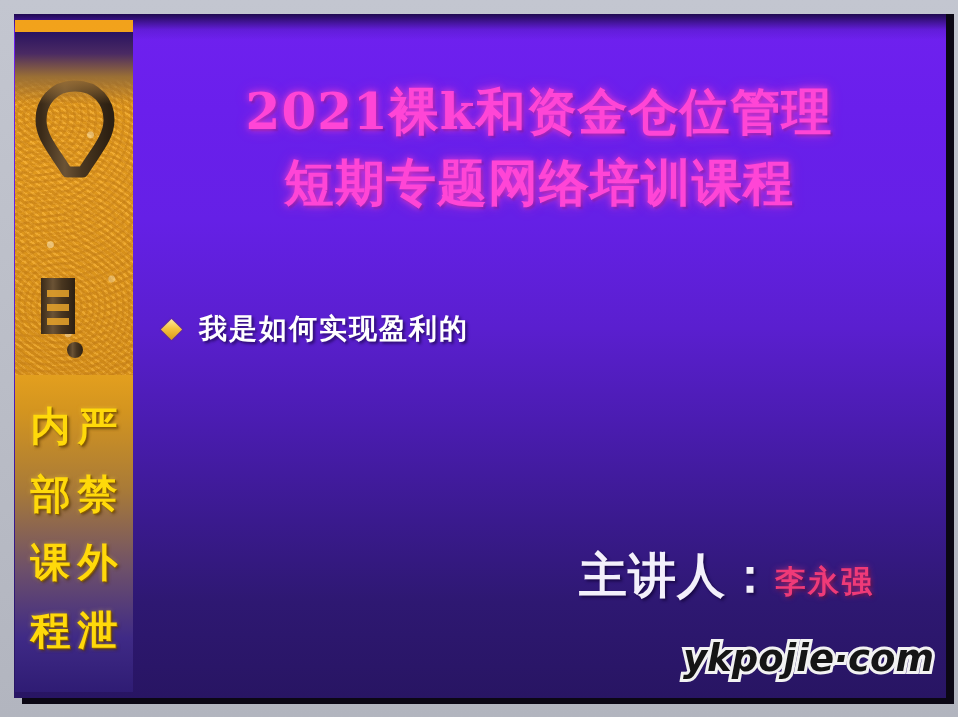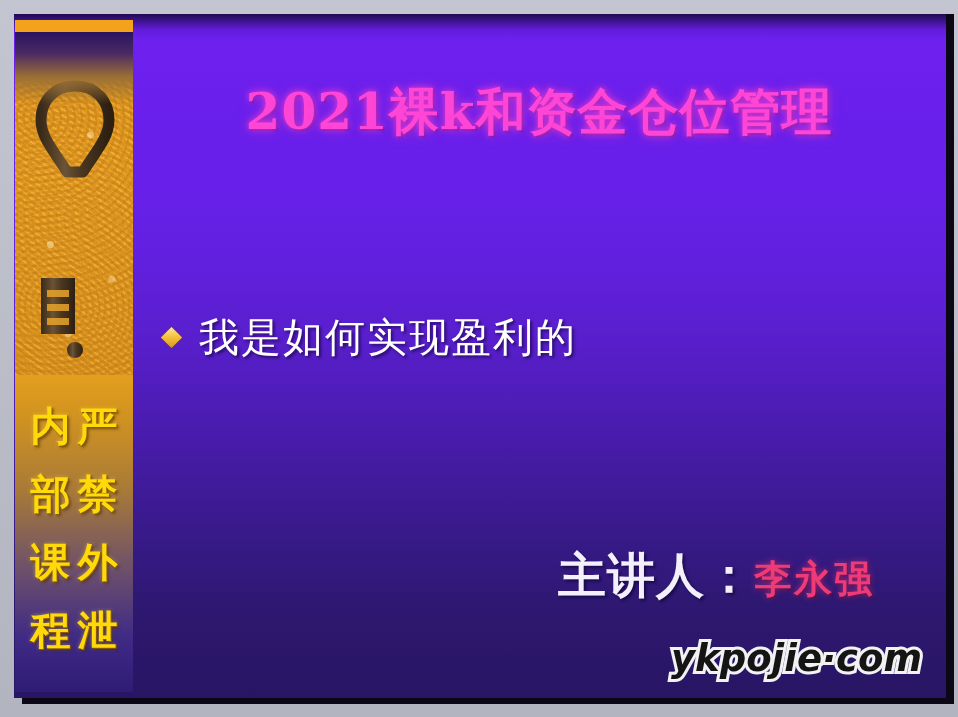--- a/index.html
+++ b/index.html
@@ -120,45 +120,45 @@
     position:absolute;left:150px;top:296px;display:flex;align-items:center;gap:20px;
   }
   #bullet-diamond{
     width:15px;height:15px;flex:0 0 auto;
     background:linear-gradient(135deg,#ffe9a0 0%,#f5c341 45%,#d99a16 100%);
     transform:rotate(45deg);
     box-shadow:0 0 2px rgba(120,80,0,.8);
   }
   #bullet-text{
     font-family:"DejaVu Sans","Liberation Sans",sans-serif;
-    font-weight:normal;font-size:40px;color:#ffffff;letter-spacing:2px;
+    font-weight:bold;font-size:28px;color:#ffffff;letter-spacing:2px;
     text-shadow:2px 2px 3px rgba(25,5,70,.75);
     white-space:nowrap;
   }
 
   
   #presenter-row{
     position:absolute;left:0;top:530px;width:932px;
     padding-right:72px;box-sizing:border-box;
     text-align:right;white-space:nowrap;
   }
   .presenter-label{
     font-family:"DejaVu Sans","Liberation Sans",sans-serif;
     font-weight:bold;font-size:48px;color:#f3f0fb;letter-spacing:1px;
     text-shadow:2px 2px 3px rgba(20,5,60,.8);
   }
   .presenter-name{
     font-family:"DejaVu Sans","Liberation Sans",sans-serif;
-    font-weight:bold;font-size:38px;color:#ef3a78;letter-spacing:2px;
+    font-weight:bold;font-size:31px;color:#ef3a78;letter-spacing:2px;
     text-shadow:0 0 6px rgba(255,60,130,.6), 2px 2px 3px rgba(60,0,30,.5);
   }
 
   
   #watermark{
-    position:absolute;right:24px;bottom:18px;
+    position:absolute;right:12px;bottom:18px;
     font-family:"DejaVu Sans","Liberation Sans",sans-serif;
     font-style:italic;font-weight:bold;font-size:37px;
     color:#151515;letter-spacing:0px;
     -webkit-text-stroke:6px #f2f2f2;
     paint-order:stroke fill;
     text-shadow:0 0 1px #ffffff;
   }
   #watermark span{position:relative;}
 </style>
 </head>
@@ -213,20 +213,21 @@
         </div>
         <div class="sb-row">
           <span class="sb-char">程</span>
           <span class="sb-char">泄</span>
         </div>
       </div>
     </div>
 
     <div id="title-block">
       <div class="title-line">2021裸k和资金仓位管理</div>
+      <div class="title-line">短期专题网络培训课程</div>
     </div>
 
     <div id="bullet-row">
       <div id="bullet-diamond"></div>
       <div id="bullet-text">我是如何实现盈利的</div>
     </div>
 
     <div id="presenter-row">
       <span class="presenter-label">主讲人：</span><span class="presenter-name">李永强</span>
     </div>

